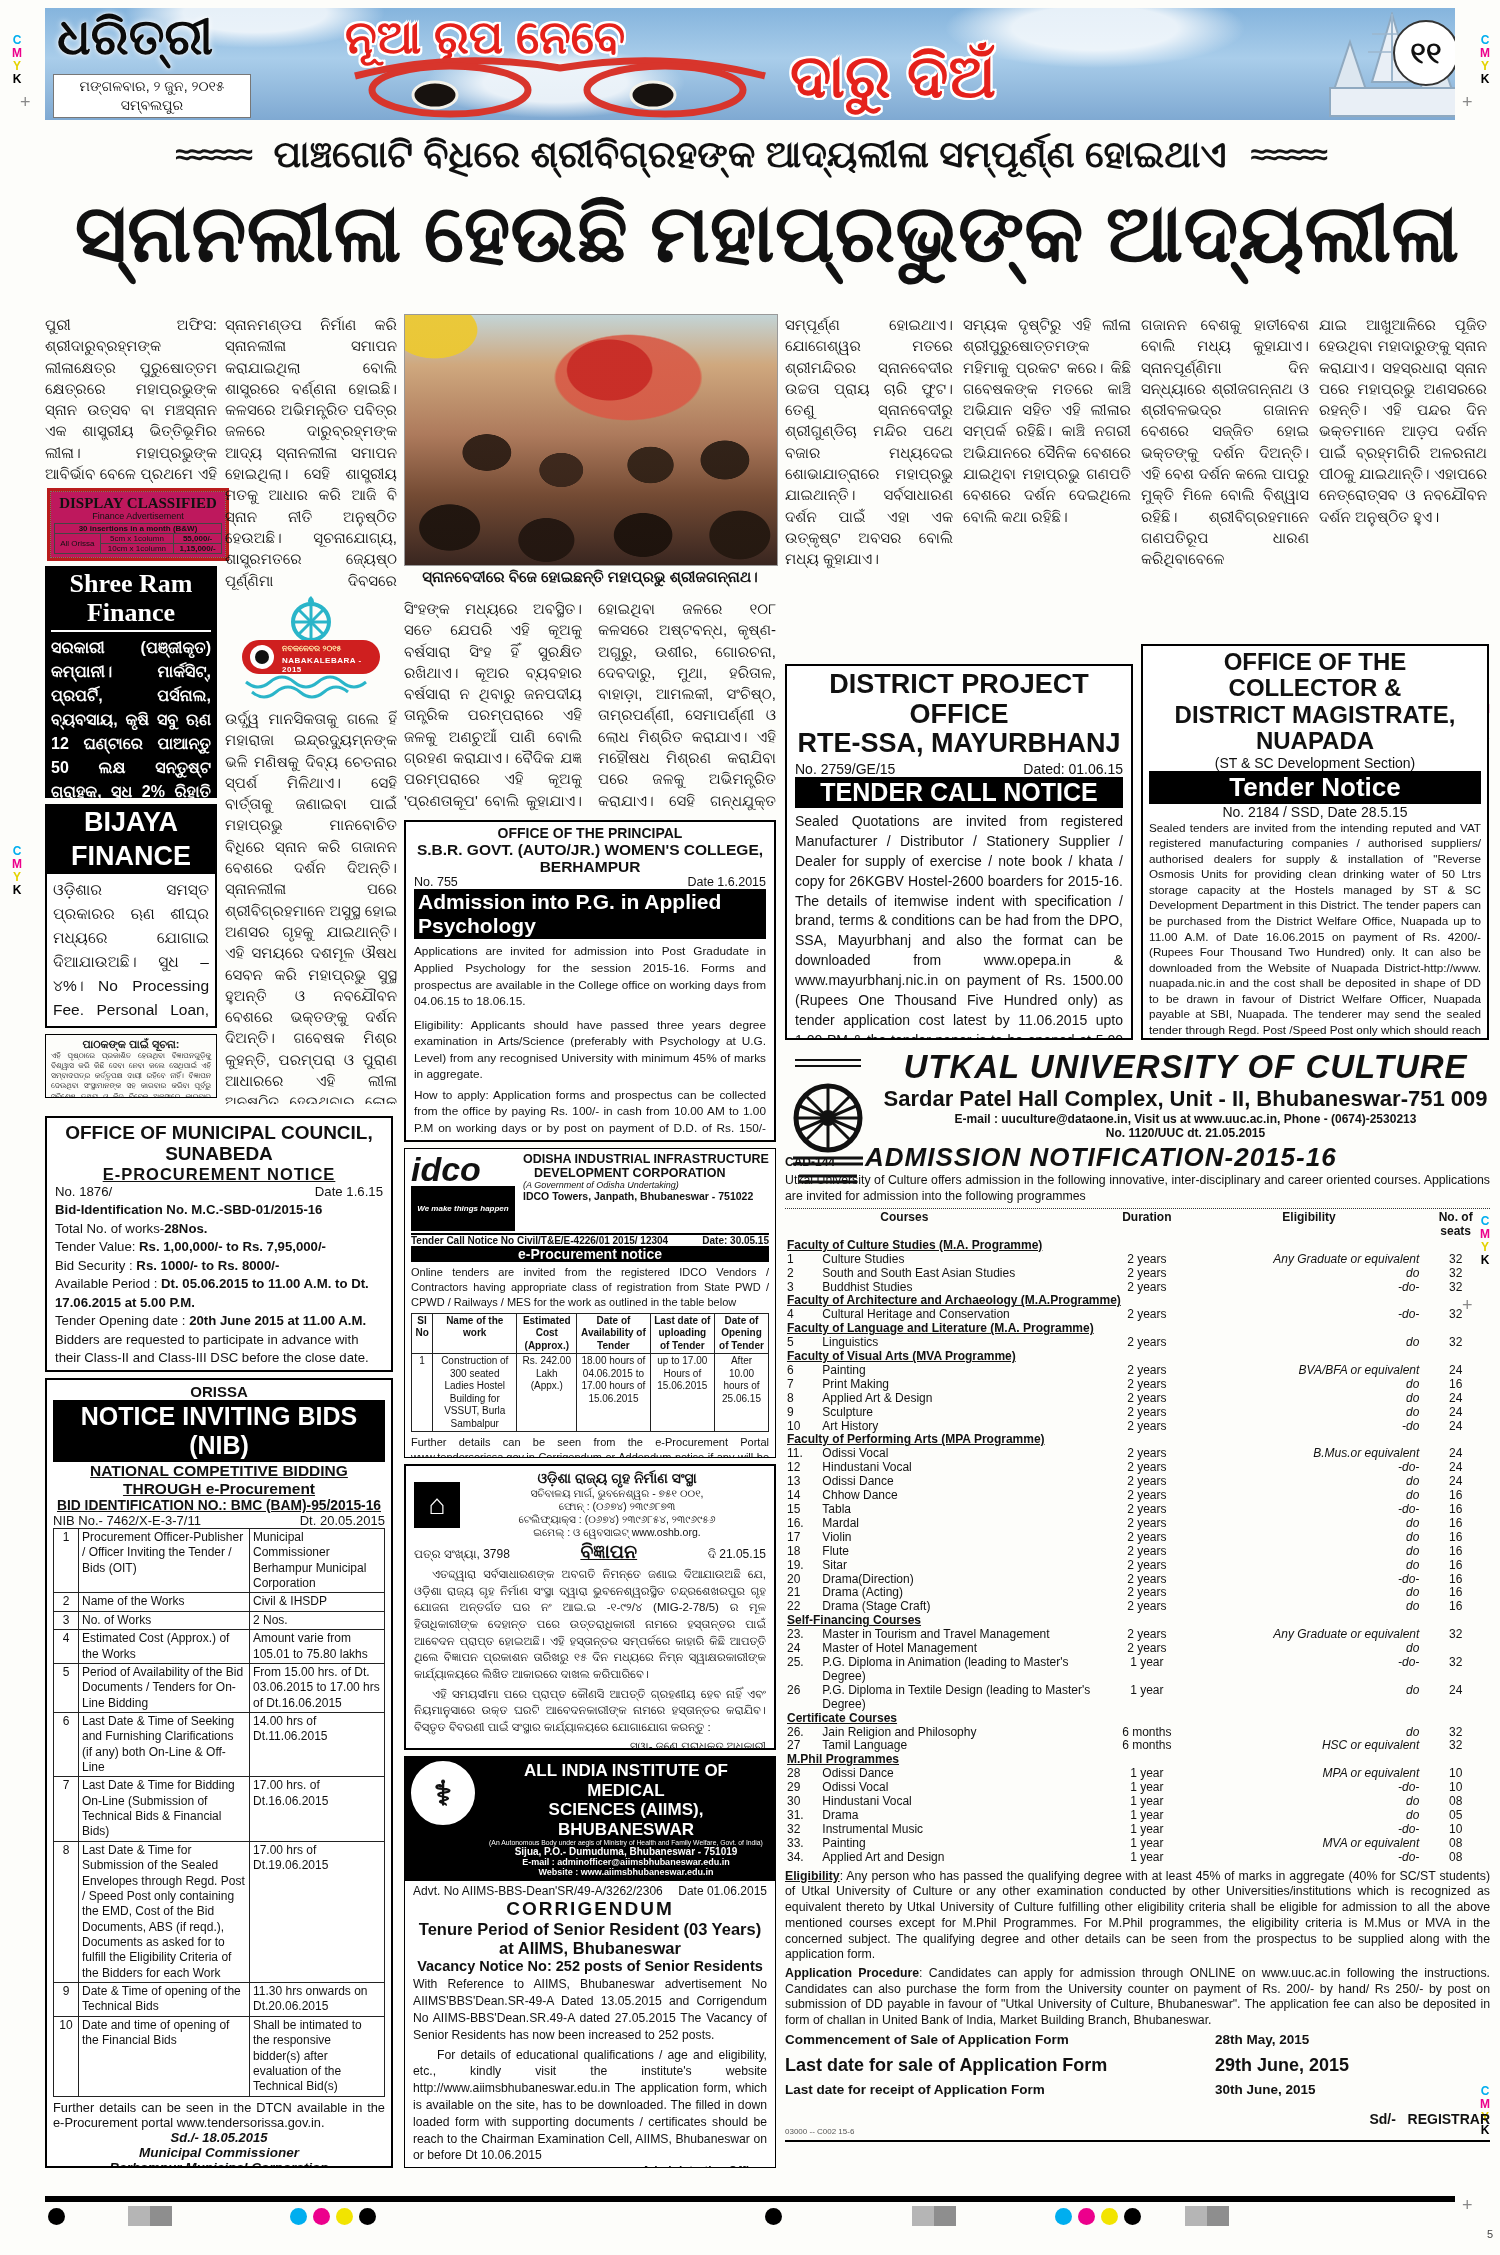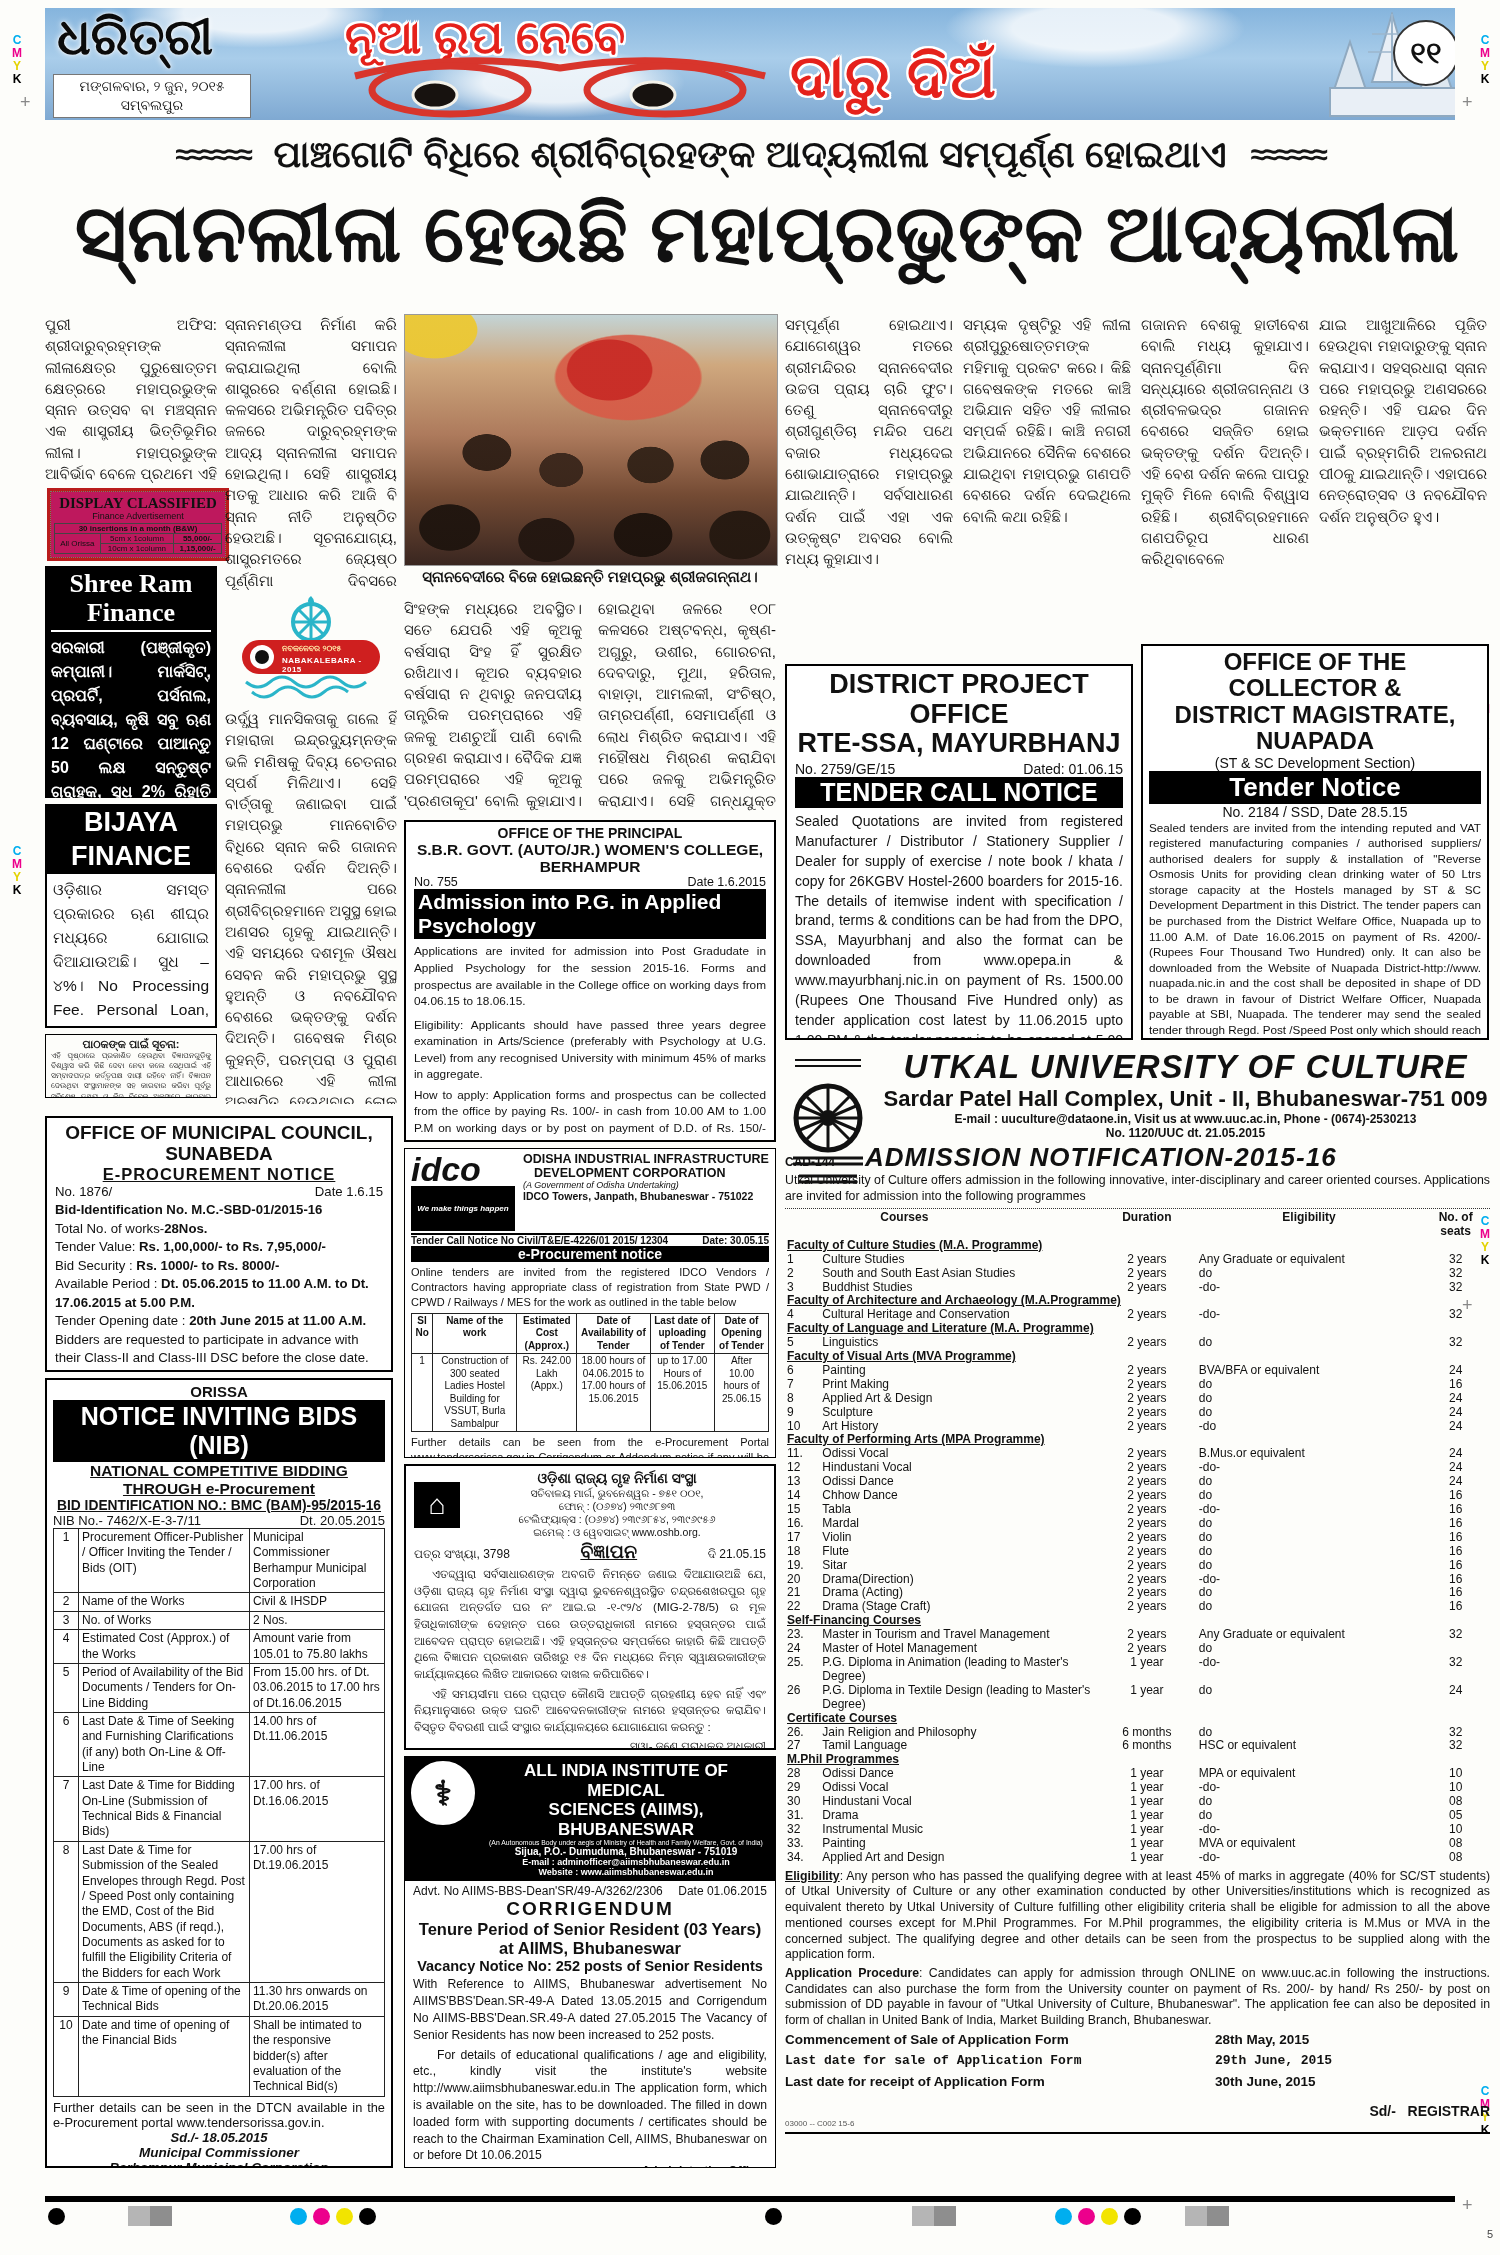--- a/index.html
+++ b/index.html
@@ -66,21 +66,21 @@
   .nib td{font-size:12px;line-height:1.28;}
   .nib .c-sl{width:18px;text-align:center;}
   .nib .c-value{width:128px;}
   
   .uuc{font-size:12px;}
   .uuctable{border-collapse:collapse;width:100%;}
   .uuctable td,.uuctable th{padding:0 2px;font-size:12px;line-height:13.9px;vertical-align:top;}
   .uuctable .c-no{width:30px;}
   .uuctable .c-course{width:262px;}
   .uuctable .c-duration{width:92px;text-align:center;}
-  .uuctable .c-eligibility{width:212px;text-align:left;}
+  .uuctable .c-eligibility{width:212px;text-align:right;font-style:italic;}
   .uuctable .c-seats{width:62px;text-align:center;}
   .uuctable .group{font-weight:bold;text-decoration:underline;}
   .muni-line{font-size:13.2px;line-height:1.4;}
   .c-bold{font-weight:bold;}
   .cmyk-stack{font-size:12px;font-weight:bold;line-height:13px;text-align:center;width:14px;}
   .cmyk-stack span{display:block;}
   .col-c{color:#00aeef;} .col-m{color:#ec008c;} .col-y{color:#e3d200;} .col-k{color:#000;}
   .regdot{border-radius:50%;width:17px;height:17px;display:inline-block;}
   .graysq{width:22px;height:20px;display:inline-block;}
   .crop{color:#888;font-size:18px;font-weight:normal;}
@@ -784,21 +784,21 @@
       <span class="b" style="text-decoration:underline;">Eligibility</span><span>: Any person who has passed the qualifying degree with at least 45% of marks in aggregate (40% for SC/ST students) of Utkal University of Culture or any other examination conducted by other Universities/institutions which is recognized as equivalent thereto by Utkal University of Culture fulfilling other eligibility criteria shall be eligible for admission to all the above mentioned courses except for M.Phil Programmes. For M.Phil programmes, the eligibility criteria is M.Mus or MVA in the concerned subject. The qualifying degree and other details can be seen from the prospectus to be supplied along with the application form.</span>
     </div>
     <div class="just" style="font-size:12.3px;line-height:1.28;margin-top:3px;">
       <span class="b">Application Procedure</span><span>: Candidates can apply for admission through ONLINE on www.uuc.ac.in following the instructions. Candidates can also purchase the form from the University counter on payment of Rs. 200/- by hand/ Rs 250/- by post on submission of DD payable in favour of "Utkal University of Culture, Bhubaneswar". The application fee can also be deposited in form of challan in United Bank of India, Market Building Branch, Bhubaneswar.</span>
     </div>
     <div class="uuc-dates">
         <div class="muni-line" style="display: flex; font-weight: bold; font-size: 13.5px; line-height: 1.6;">
           <span class="c-label" style="width: 430px;">Commencement of Sale of Application Form</span>
           <span class="c-value">28th May, 2015</span>
         </div>
-        <div class="muni-line" style="display: flex; font-weight: bold; font-size: 13px; line-height: 1.6; font-family: Liberation Mono, monospace;">
+        <div class="muni-line" style="display: flex; font-weight: bold; font-size: 18px; line-height: 1.6;">
           <span class="c-label" style="width: 430px;">Last date for sale of Application Form</span>
           <span class="c-value">29th June, 2015</span>
         </div>
         <div class="muni-line" style="display: flex; font-weight: bold; font-size: 13.5px; line-height: 1.6;">
           <span class="c-label" style="width: 430px;">Last date for receipt of Application Form</span>
           <span class="c-value">30th June, 2015</span>
         </div>
       </div>
     <div class="rt b" style="font-size:14px;margin-top:10px;">
       <span>Sd/-</span>&nbsp;&nbsp;

